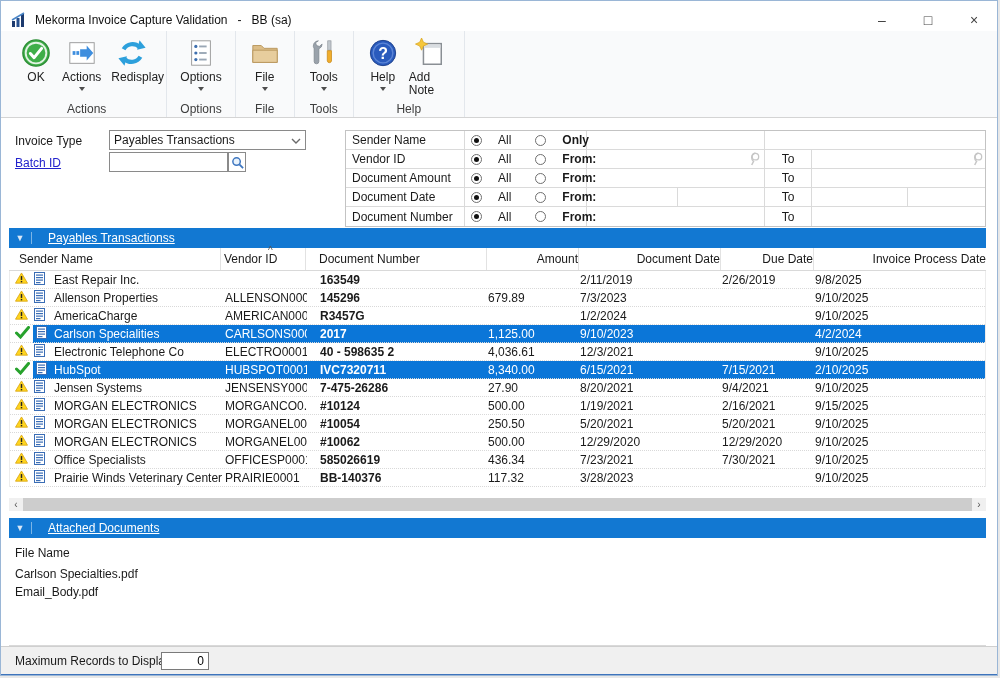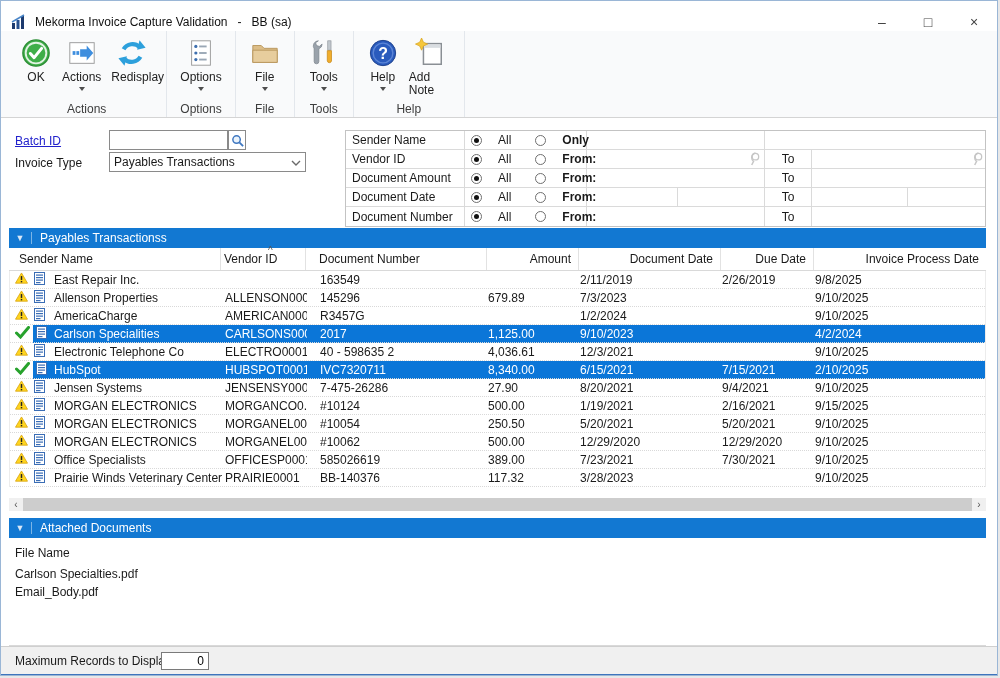--- a/index.html
+++ b/index.html
@@ -1,20 +1,20 @@
 <!DOCTYPE html>
 <html><head>
 <meta charset="utf-8">
 <style>
   * { box-sizing: border-box; margin: 0; padding: 0; }
   body { font-family: "Liberation Sans", sans-serif; font-size: 12px; color: #1a1a1a; background:#e8e8e8; }
   .window { position: relative; width: 998px; height: 676px; background:#fff; border:1px solid #9ab6d6; overflow:hidden; margin:0; }
 
   
-  .titlebar { position:absolute; left:0; top:0; width:100%; height:42px; background:#fff; border-bottom:1px solid #a16207; display:flex; align-items:center; }
+  .titlebar { position:absolute; left:0; top:0; width:100%; height:42px; background:#fff; border-bottom:4px solid #a16207; display:flex; align-items:center; }
   .app-icon { margin-left:10px; display:inline-flex; }
   .title-text { margin-left:8px; color:#111; }
   .tsep { margin:0 10px; }
   .win-controls { margin-left:auto; display:flex; height:100%; }
   .wbtn { width:46px; height:100%; display:flex; align-items:center; justify-content:center; color:#444; font-size:14px; cursor:default; }
 
   
   .toolbar { position:absolute; left:0; top:30px; width:100%; height:87px; background:#f9fafb; border-bottom:1px solid #d4d4d4; display:flex; padding-left:6px; }
   .tb-group { position:relative; display:flex; align-items:flex-start; padding:4px 8px 16px 8px; border-right:1px solid #e3e7ec; }
   .tb-group-label { position:absolute; left:0; bottom:1px; width:100%; text-align:center; color:#3d3d3d; }
@@ -45,35 +45,35 @@
   .radio.sel::after { content:""; position:absolute; left:2px; top:2px; right:2px; bottom:2px; background:#111; border-radius:50%; }
   .rpair { display:flex; align-items:center; gap:16px; }
   .rpair.second { margin-left:24px;font-weight:bold; }
   .subdiv { position:absolute; top:0; bottom:0; width:1px; background:#dadada; }
   .flookup { position:absolute; right:3px; top:2px; }
 
   
   .section-bar { position:absolute; left:8px; width:977px; height:20px; background:#1278d2; color:#fff; display:flex; align-items:center; }
   .sb-tri { width:22px; text-align:center; color:#d7e6f6; font-size:9px; cursor:pointer; }
   .sb-sep { width:1px; height:12px; background:rgba(255,255,255,.45); }
-  .sb-title { margin-left:8px; }
+  .sb-title { margin-left:16px;text-decoration:underline; }
 
   
   .grid-header { position:absolute; left:8px; top:247px; width:977px; height:23px; display:grid; grid-template-columns:44px 168px 85px 181px 92px 142px 93px 172px; border-bottom:1px solid #d9d9d9; align-items:end; background:#fff; }
   .gh-cell { height:100%; display:flex; align-items:center; position:relative; }
   .gh-cell.sep { border-right:1px solid #e2e2e2; }
-  .gh-cell.right { justify-content:flex-end; padding-right:7px; }
+  .gh-cell.right { justify-content:flex-end; }
   .sort-caret { position:absolute; top:-1px; left:47px; font-size:10px; color:#555; line-height:8px; }
   .grid-body { position:absolute; left:8px; top:270px; width:977px; border-left:1px solid #ececec; border-right:1px solid #ececec; }
   .grow { display:grid; grid-template-columns:44px 168px 85px 181px 92px 142px 93px 172px; height:18px; align-items:center; border-bottom:1px dotted #d9d9d9; cursor:default; }
   .grow.selected { background:linear-gradient(90deg,#ffffff 0 23px,#0b76d8 23px); color:#fff; }
   .gc { overflow:hidden; white-space:nowrap; }
   .gc.icons { display:flex; align-items:center; padding-left:5px; gap:6px; overflow:visible; }
   .gc.vendor { padding-left:3px; }
-  .gc.docnum { padding-left:13px; }
+  .gc.docnum { padding-left:13px;font-weight:bold; }
   .gc.right { text-align:left; padding-right:7px; }
 
   .hscroll { position:absolute; left:8px; top:497px; width:977px; height:13px; background:#f0f0f0; display:flex; align-items:stretch; }
   .hs-arrow { width:14px; display:flex; align-items:center; justify-content:center; color:#555; font-size:10px; line-height:10px; }
   .hs-thumb { flex:1; background:#cdcdcd; }
 
   
   .attached-body { position:absolute; left:14px; top:545px; }
   .file-header { margin-bottom:5px; }
   .file-item { line-height:18px; cursor:default; }
@@ -213,39 +213,39 @@
             </svg>
           </span>
           <span class="tlabel">Add Note</span>
         </div>
         <div class="tb-group-label">Help</div>
       </div>
     </div>
 
   <div class="filter-left">
     <div class="f-row">
+      <span class="f-label">Invoice Type</span>
+      <div class="combo">
+        <span>Payables Transactions</span>
+        <span class="chev">
+          <svg width="10" height="6" viewBox="0 0 10 6">
+              <path d="M1 1 L5 5 L9 1" fill="none" stroke="#6a6a6a" stroke-width="1.4"></path>
+            </svg>
+        </span>
+      </div>
+    </div>
+    <div class="f-row">
       <span class="f-label link">Batch ID</span>
       <input class="txt-input" value="" style="">
       <span class="lookup-btn">
         <svg width="13" height="13" viewBox="0 0 14 14">
           <circle cx="6" cy="6" r="4" fill="#eaf3fb" stroke="#3f77c0" stroke-width="1.6"></circle>
           <line x1="9" y1="9" x2="13" y2="13" stroke="#3f77c0" stroke-width="2"></line>
         </svg>
       </span>
-    </div>
-    <div class="f-row">
-      <span class="f-label">Invoice Type</span>
-      <div class="combo">
-        <span>Payables Transactions</span>
-        <span class="chev">
-          <svg width="10" height="6" viewBox="0 0 10 6">
-              <path d="M1 1 L5 5 L9 1" fill="none" stroke="#6a6a6a" stroke-width="1.4"></path>
-            </svg>
-        </span>
-      </div>
     </div>
   </div>
 
   <div class="filter-table" id="filter-table">
       <div class="frow single">
         <div class="fcell">Sender Name</div>
         <div class="fcell">
           <span class="rpair">
             <span class="radio sel"></span>
             <span>All</span>
@@ -590,21 +590,21 @@
               <rect x=".5" y=".5" width="10" height="12" fill="#fff" stroke="#3a6db5"></rect>
               <rect x="2" y="2.5" width="7" height="1.2" fill="#3a6db5"></rect>
               <rect x="2" y="5" width="7" height="1.2" fill="#3a6db5"></rect>
               <rect x="2" y="7.5" width="7" height="1.2" fill="#3a6db5"></rect>
               <rect x="2" y="10" width="4.5" height="1.2" fill="#3a6db5"></rect>
             </svg></span>
         </div>
         <div class="gc">Office Specialists</div>
         <div class="gc vendor">OFFICESP0001</div>
         <div class="gc docnum">585026619</div>
-        <div class="gc right">389.00</div>
+        <div class="gc right">436.34</div>
         <div class="gc right">7/23/2021</div>
         <div class="gc right">7/30/2021</div>
         <div class="gc right">9/10/2025</div>
       </div>
       <div class="grow">
         <div class="gc icons">
           <span><svg width="13" height="12" viewBox="0 0 16 14">
               <path d="M8 .8 L15.4 13.4 L.6 13.4 Z" fill="#ffd51e" stroke="#d9a40f"></path>
               <rect x="7.1" y="4.6" width="1.8" height="4.8" fill="#222"></rect>
               <rect x="7.1" y="10.6" width="1.8" height="1.8" fill="#222"></rect>

